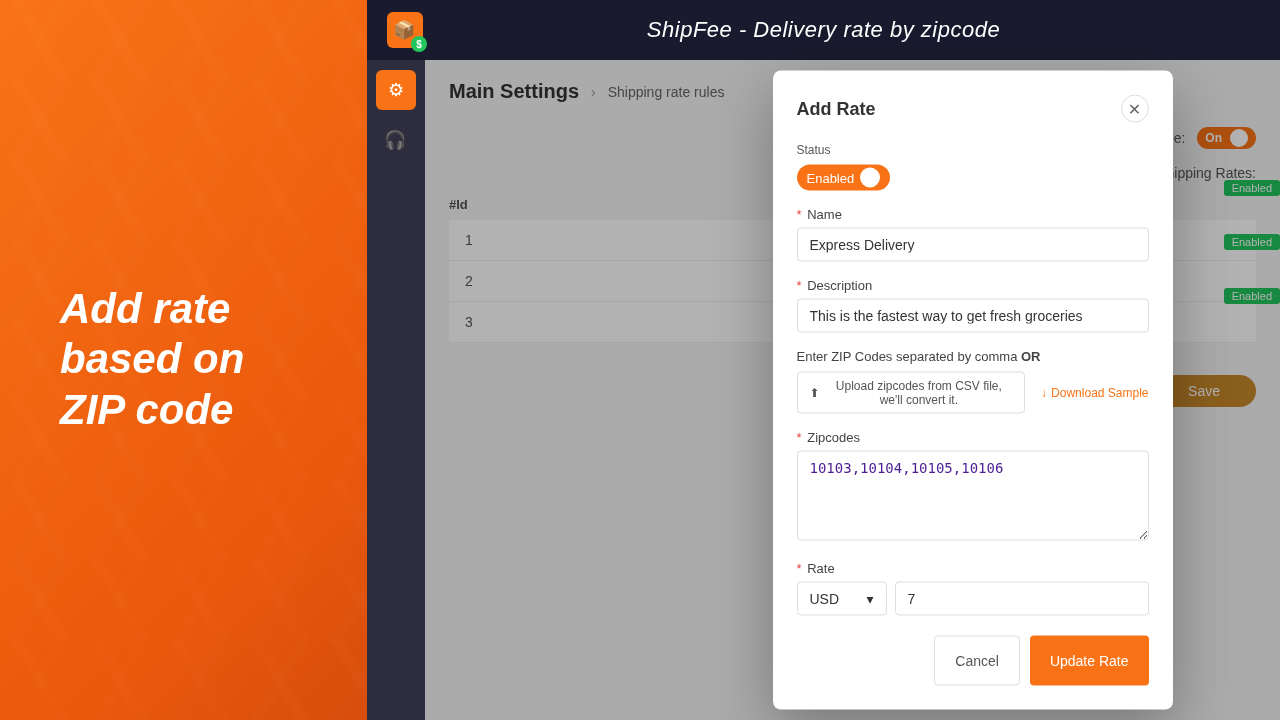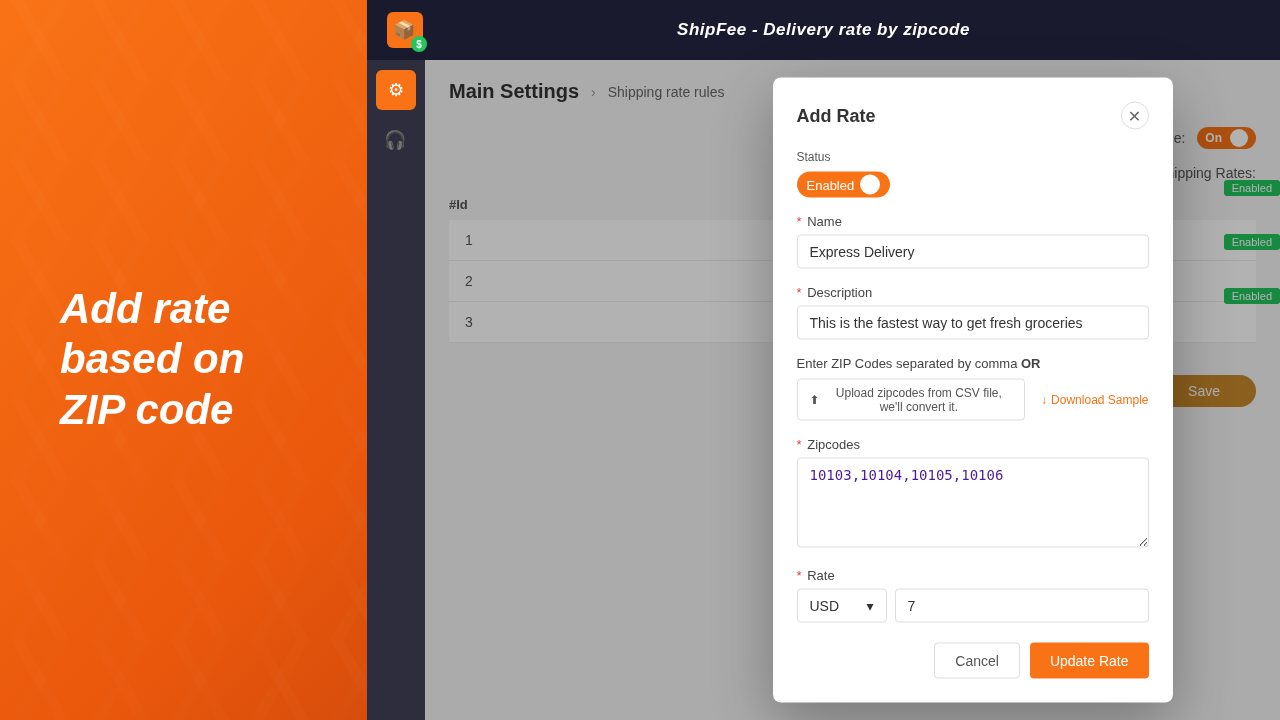--- a/index.html
+++ b/index.html
@@ -91,23 +91,23 @@
       height: 16px;
       font-size: 10px;
       display: flex;
       align-items: center;
       justify-content: center;
       font-weight: bold;
     }
 
     .header-title {
       color: white;
-      font-size: 17px;
+      font-size: 22px;
       font-style: italic;
-      font-weight: 700;
+      font-weight: 400;
       letter-spacing: 0.5px;
     }
 
     
     .main-content {
       display: flex;
       flex: 1;
       background: #f5f5f5;
     }
 
@@ -444,21 +444,21 @@
     }
 
     .modal-footer {
       display: flex;
       gap: 10px;
       justify-content: flex-end;
       margin-top: 20px;
     }
 
     .btn-cancel {
-      padding: 9px 20px;
+      padding: 16px 20px;
       border: 1px solid #ddd;
       border-radius: 4px;
       background: white;
       color: #555;
       font-size: 14px;
       cursor: pointer;
       margin-left: 48px;
     }
 
     .btn-update {

